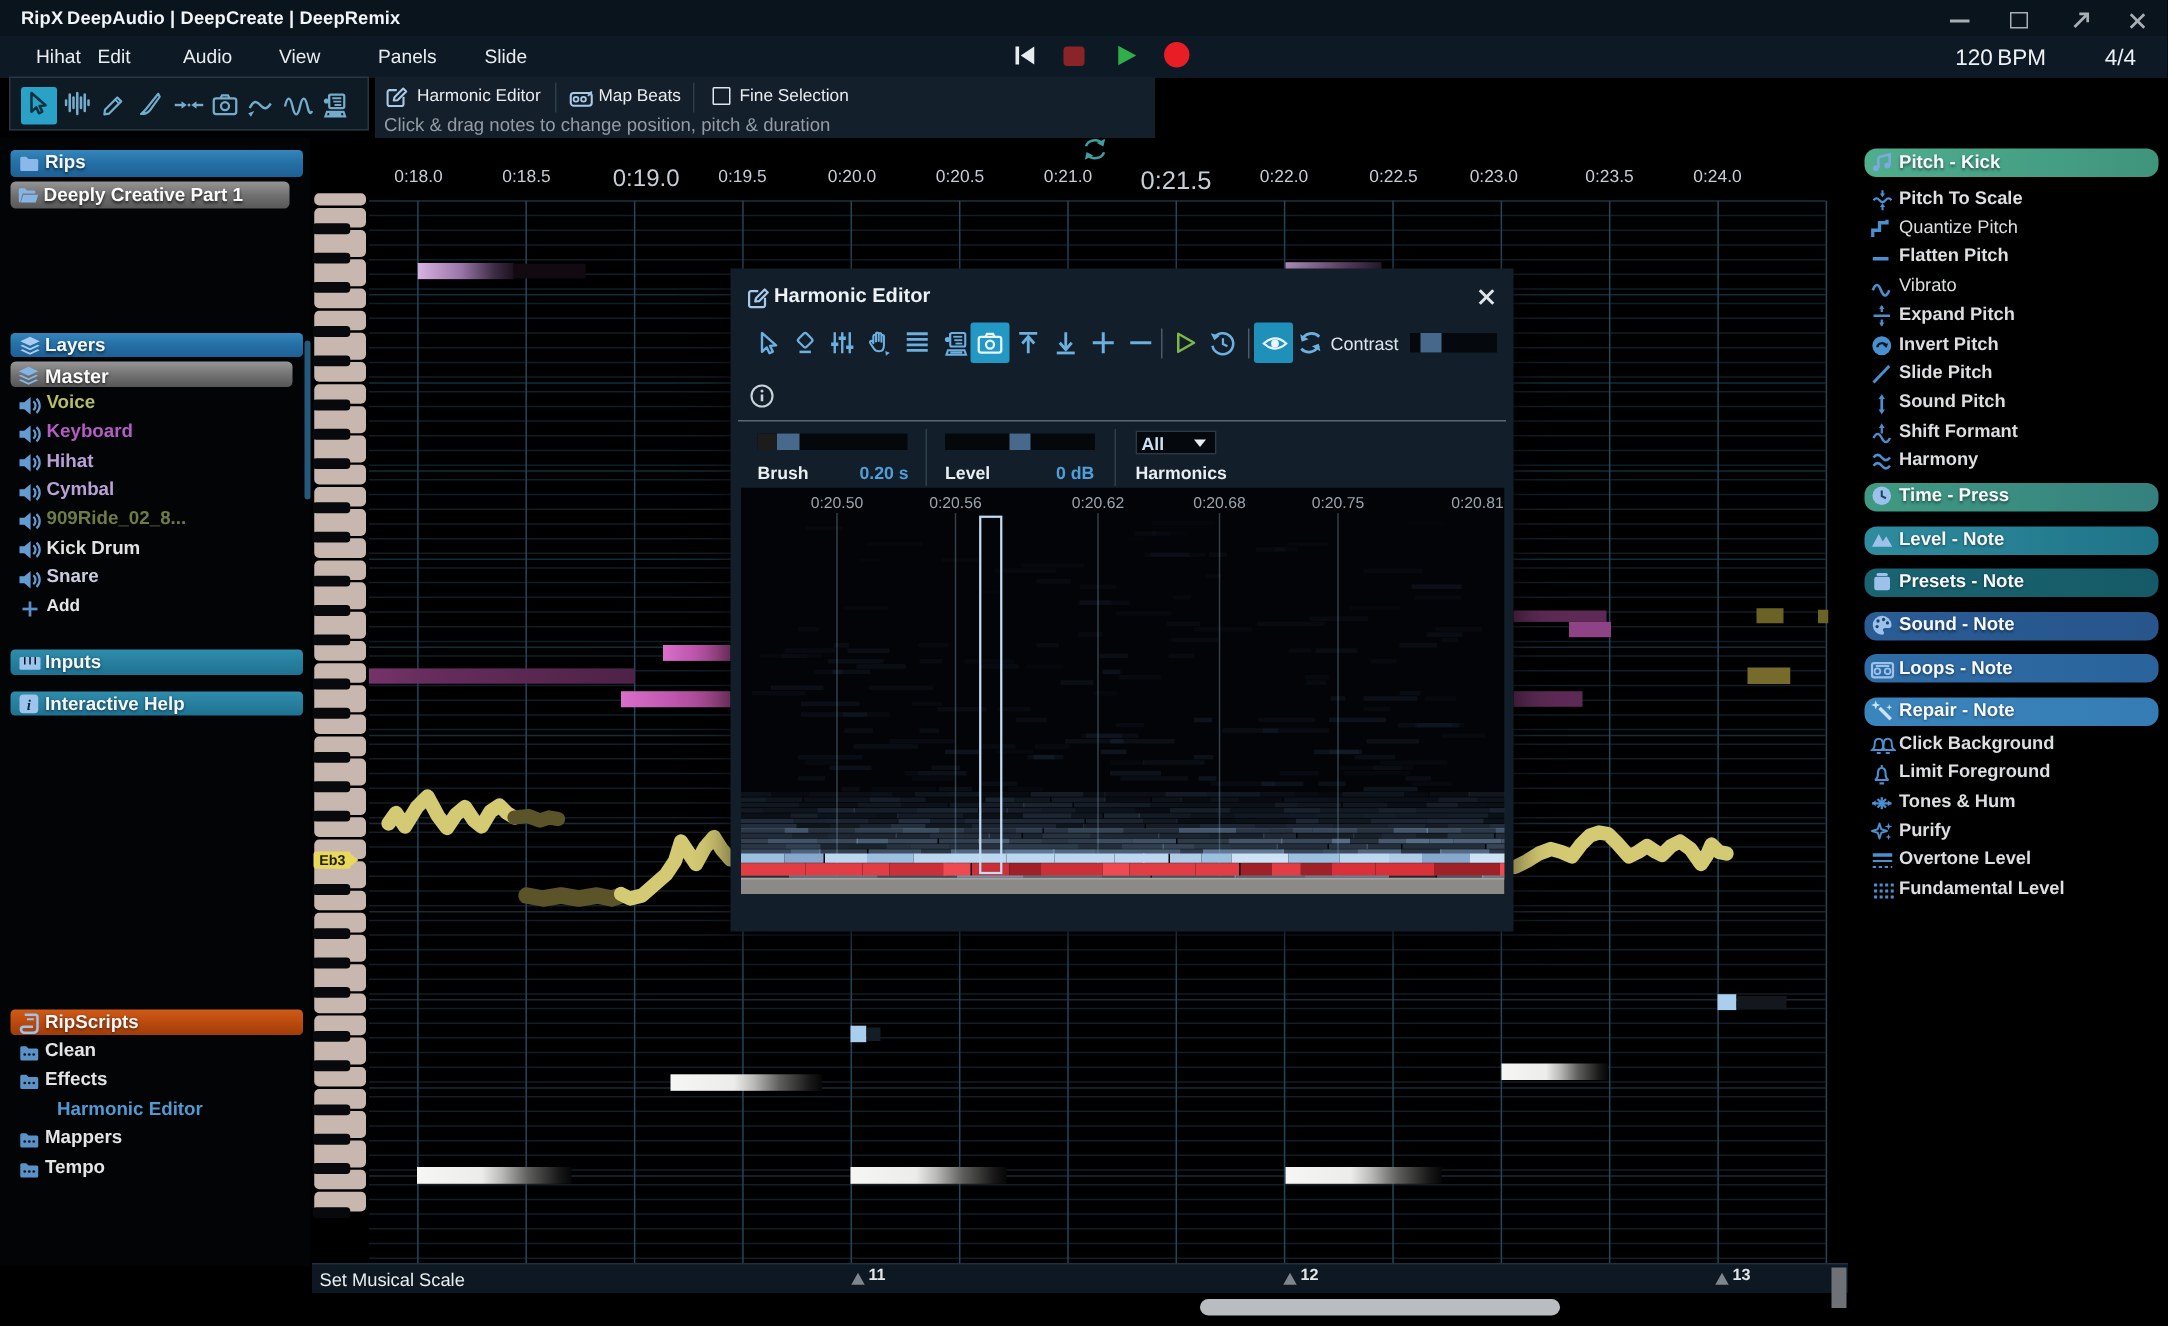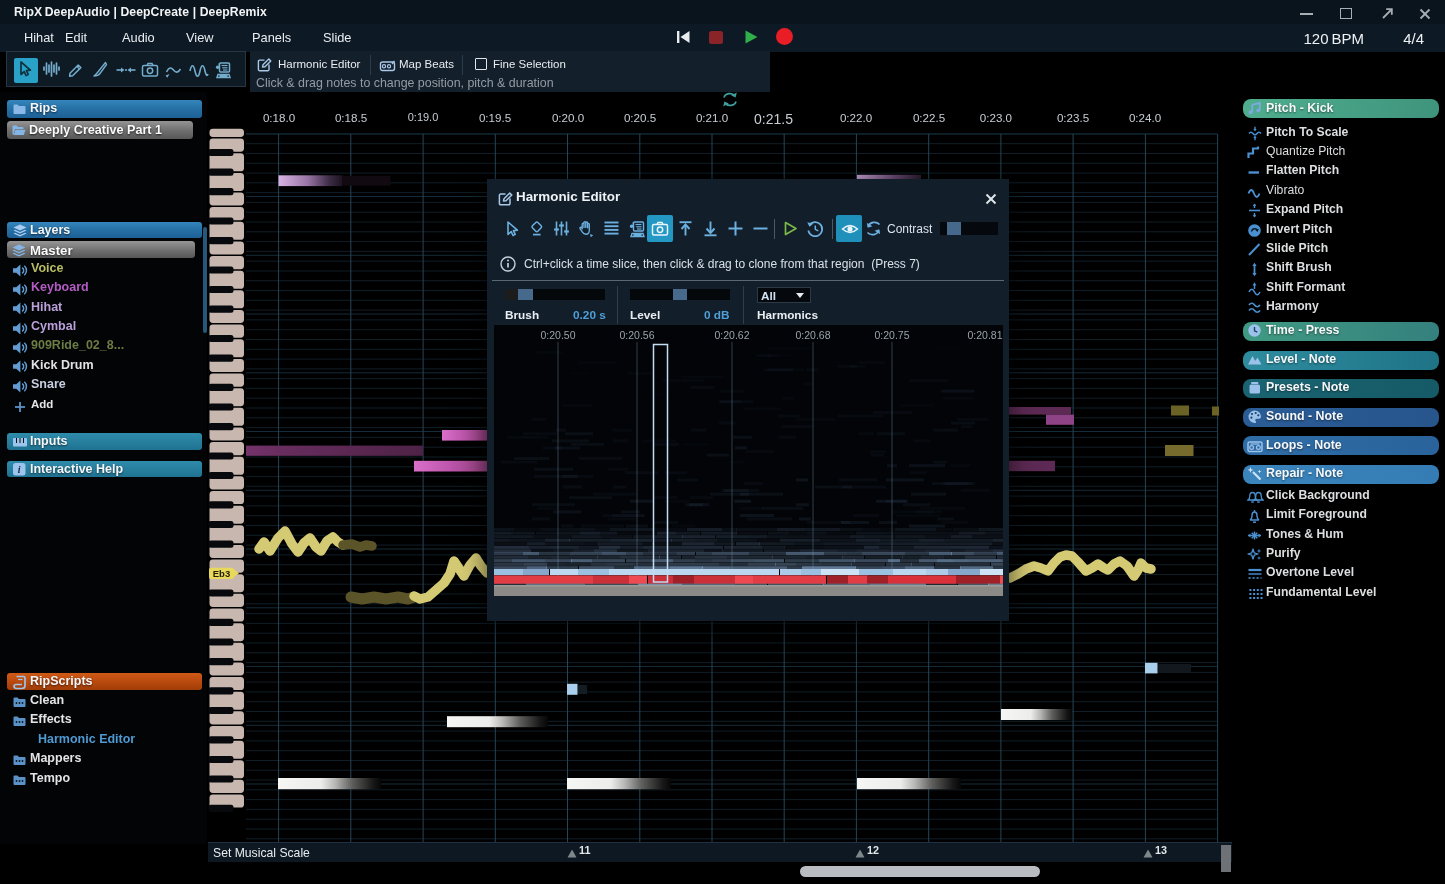--- a/index.html
+++ b/index.html
@@ -449,26 +449,26 @@
     <rect x="899.0" y="567.8" width="12.5" height="10.6" fill="#a9cfec"></rect>
     <rect x="912.0" y="569.0" width="33.0" height="9.0" fill="#12181e"></rect>
     <path d="M13.0,454.0 L18.0,447.0 L24.0,456.0 L32.0,443.0 L39.0,436.0 L46.0,449.0 L52.0,457.0 L58.0,448.0 L64.0,443.0 L70.0,452.0 L75.0,456.0 L81.0,446.0 L87.0,442.0 L92.0,447.0 L97.0,450.0" fill="none" stroke="#d5ca74" stroke-width="9.5" stroke-linejoin="round" stroke-linecap="round"></path>
     <path d="M97.0,450.0 L106.0,449.0 L114.0,452.0 L120.0,450.0 L126.0,451.0" fill="none" stroke="#5c5429" stroke-width="9.5" stroke-linejoin="round" stroke-linecap="round"></path>
     <path d="M105.0,502.0 L116.0,504.0 L128.0,502.0 L140.0,504.0 L152.0,502.0 L162.0,504.0 L168.0,502.0" fill="none" stroke="#5c5429" stroke-width="11" stroke-linejoin="round" stroke-linecap="round"></path>
     <path d="M168.0,501.0 L174.0,504.0 L182.0,502.0 L190.0,495.0 L198.0,488.0 L204.0,479.0 L208.0,466.0 L212.0,472.0 L218.0,481.0 L224.0,470.0 L230.0,463.0 L235.0,471.0 L241.0,478.0" fill="none" stroke="#d5ca74" stroke-width="9.5" stroke-linejoin="round" stroke-linecap="round"></path>
     <path d="M764.0,483.0 L772.0,479.0 L780.0,474.0 L788.0,471.0 L795.0,473.0 L802.0,476.0 L808.0,468.0 L814.0,462.0 L820.0,460.0 L826.0,461.0 L832.0,467.0 L840.0,476.0 L846.0,473.0 L852.0,469.0 L858.0,473.0 L862.0,475.0 L868.0,469.0 L874.0,466.0 L881.0,471.0 L888.0,481.0 L892.0,475.0 L895.0,468.0 L900.0,473.0 L905.0,474.0" fill="none" stroke="#d5ca74" stroke-width="9.5" stroke-linejoin="round" stroke-linecap="round"></path>
   </svg>
 <div class="abs" style="left:249px;top:111px;width:60px;text-align:center;font-size:11.6px;color:#c6ced4">0:18.0</div>
 <div class="abs" style="left:321px;top:111px;width:60px;text-align:center;font-size:11.6px;color:#c6ced4">0:18.5</div>
-<div class="abs" style="left:393px;top:111px;width:60px;text-align:center;font-size:11px;color:#c6ced4">0:19.0</div>
+<div class="abs" style="left:393px;top:111px;width:60px;text-align:right;font-size:16px;color:#c6ced4">0:19.0</div>
 <div class="abs" style="left:465px;top:111px;width:60px;text-align:center;font-size:11.6px;color:#c6ced4">0:19.5</div>
 <div class="abs" style="left:538px;top:111px;width:60px;text-align:center;font-size:11.6px;color:#c6ced4">0:20.0</div>
 <div class="abs" style="left:610px;top:111px;width:60px;text-align:center;font-size:11.6px;color:#c6ced4">0:20.5</div>
 <div class="abs" style="left:682px;top:111px;width:60px;text-align:center;font-size:11.6px;color:#c6ced4">0:21.0</div>
-<div class="abs" style="left:754px;top:111px;width:60px;text-align:left;font-size:14px;color:#c6ced4">0:21.5</div>
+<div class="abs" style="left:754px;top:111px;width:60px;text-align:center;font-size:17px;color:#c6ced4">0:21.5</div>
 <div class="abs" style="left:826px;top:111px;width:60px;text-align:center;font-size:11.6px;color:#c6ced4">0:22.0</div>
 <div class="abs" style="left:899px;top:111px;width:60px;text-align:center;font-size:11.6px;color:#c6ced4">0:22.5</div>
 <div class="abs" style="left:952px;top:111px;width:60px;text-align:right;font-size:11.6px;color:#c6ced4">0:23.0</div>
 <div class="abs" style="left:1043px;top:111px;width:60px;text-align:center;font-size:11.6px;color:#c6ced4">0:23.5</div>
 <div class="abs" style="left:1115px;top:111px;width:60px;text-align:center;font-size:11.6px;color:#c6ced4">0:24.0</div>
 <div class="abs" style="left:721px;top:91px"><svg width="18" height="17" viewBox="0 0 18 17" style="">
       <path d="M3,6.5 A6,5 0 0 1 14,5" fill="none" stroke="#3f9e9e" stroke-width="1.7"></path>
       <path d="M15.8,1.5 L14.6,6.6 L10.2,4.4 Z" fill="#3f9e9e"></path>
       <path d="M15,10.5 A6,5 0 0 1 4,12" fill="none" stroke="#3f9e9e" stroke-width="1.7"></path>
       <path d="M2.2,15.5 L3.4,10.4 L7.8,12.6 Z" fill="#3f9e9e"></path>
@@ -533,21 +533,21 @@
 <div class="abs" style="left:1266px;top:221.5px;font-size:12.2px;font-weight:bold;color:#dcdee0">Invert Pitch</div>
 <div class="abs" style="left:1247px;top:242.2px"><svg width="16" height="15" viewBox="0 0 16 15" style="">
       <line x1="2" y1="13" x2="12.5" y2="2" stroke="#4a90d0" stroke-width="2"></line>
     </svg></div>
 <div class="abs" style="left:1266px;top:240.9px;font-size:12.2px;font-weight:bold;color:#dcdee0">Slide Pitch</div>
 <div class="abs" style="left:1247px;top:261.6px"><svg width="16" height="15" viewBox="0 0 16 15" style="">
       <line x1="7.5" y1="2.5" x2="7.5" y2="12.5" stroke="#4a90d0" stroke-width="1.8"></line>
       <path d="M5.4,4 L7.5,0.8 L9.6,4 Z" fill="#4a90d0"></path>
       <path d="M5.4,11 L7.5,14.2 L9.6,11 Z" fill="#4a90d0"></path>
     </svg></div>
-<div class="abs" style="left:1266px;top:260.3px;font-size:12.2px;font-weight:bold;color:#dcdee0">Shift Brush</div>
+<div class="abs" style="left:1266px;top:260.3px;font-size:12.2px;font-weight:bold;color:#dcdee0">Sound Pitch</div>
 <div class="abs" style="left:1247px;top:281.0px"><svg width="16" height="15" viewBox="0 0 16 15" style="">
       <path d="M2,11 Q4.75,5.5 7.5,11 T13,11" fill="none" stroke="#4a90d0" stroke-width="1.6"></path>
       <line x1="7.5" y1="3" x2="7.5" y2="8" stroke="#4a90d0" stroke-width="1.5"></line>
       <path d="M5.6,4.4 L7.5,1.2 L9.4,4.4 Z" fill="#4a90d0"></path>
     </svg></div>
 <div class="abs" style="left:1266px;top:279.7px;font-size:12.2px;font-weight:bold;color:#dcdee0">Shift Formant</div>
 <div class="abs" style="left:1247px;top:300.4px"><svg width="16" height="15" viewBox="0 0 16 15" style="">
       <path d="M2,5 Q4.75,1.5 7.5,5 T13,5" fill="none" stroke="#4a90d0" stroke-width="1.7"></path>
       <path d="M2,10.5 Q4.75,7 7.5,10.5 T13,10.5" fill="none" stroke="#4a90d0" stroke-width="1.7"></path>
     </svg></div>
@@ -731,21 +731,20 @@
     <div class="abs" style="left:286.5px;top:40px;width:1.5px;height:20px;background:#4a5a68"></div>
     <div class="abs" style="left:344.5px;top:40px;width:1.5px;height:20px;background:#4a5a68"></div>
     <div class="abs" style="left:400px;top:43px;font-size:12px;color:#dce4ec">Contrast</div>
     <div class="abs" style="left:453px;top:43px;width:58px;height:13px;background:#05080c"></div>
     <div class="abs" style="left:460px;top:43px;width:14px;height:13px;background:#46688a"></div>
     <div class="abs" style="left:13px;top:77px"><svg width="16" height="16" viewBox="0 0 16 16" style="">
         <circle cx="8" cy="8" r="7" fill="none" stroke="#c8d2da" stroke-width="1.4"></circle>
         <line x1="8" y1="7" x2="8" y2="11.5" stroke="#c8d2da" stroke-width="1.7"></line>
         <circle cx="8" cy="4.6" r="1" fill="#c8d2da"></circle>
       </svg></div>
-    <div class="abs" style="left:37px;top:77.5px;font-size:12.0px;color:#d8e0e8">Ctrl+click a time slice, then click &amp; drag to clone from that region&nbsp;&nbsp;(Press 7)</div>
     <div class="abs" style="left:5px;top:101px;width:512px;height:1.2px;background:#5a6872"></div>
     <div class="abs" style="left:18px;top:110px;width:100px;height:11px;background:#05080b"></div>
     <div class="abs" style="left:18px;top:110px;width:14px;height:11px;background:#1c1c1c"></div>
     <div class="abs" style="left:31px;top:110px;width:15px;height:11px;background:#47698c"></div>
     <div class="abs" style="left:18px;top:129px;font-size:11.8px;font-weight:bold;color:#e9eef3">Brush</div>
     <div class="abs" style="left:86px;top:129px;font-size:11.8px;font-weight:bold;color:#4f9fd8">0.20 s</div>
     <div class="abs" style="left:129.5px;top:107px;width:1.2px;height:38px;background:#2e3e4a"></div>
     <div class="abs" style="left:143px;top:110px;width:100px;height:11px;background:#05080b"></div>
     <div class="abs" style="left:186px;top:110px;width:14px;height:11px;background:#47698c"></div>
     <div class="abs" style="left:143px;top:129px;font-size:11.8px;font-weight:bold;color:#e9eef3">Level</div>

